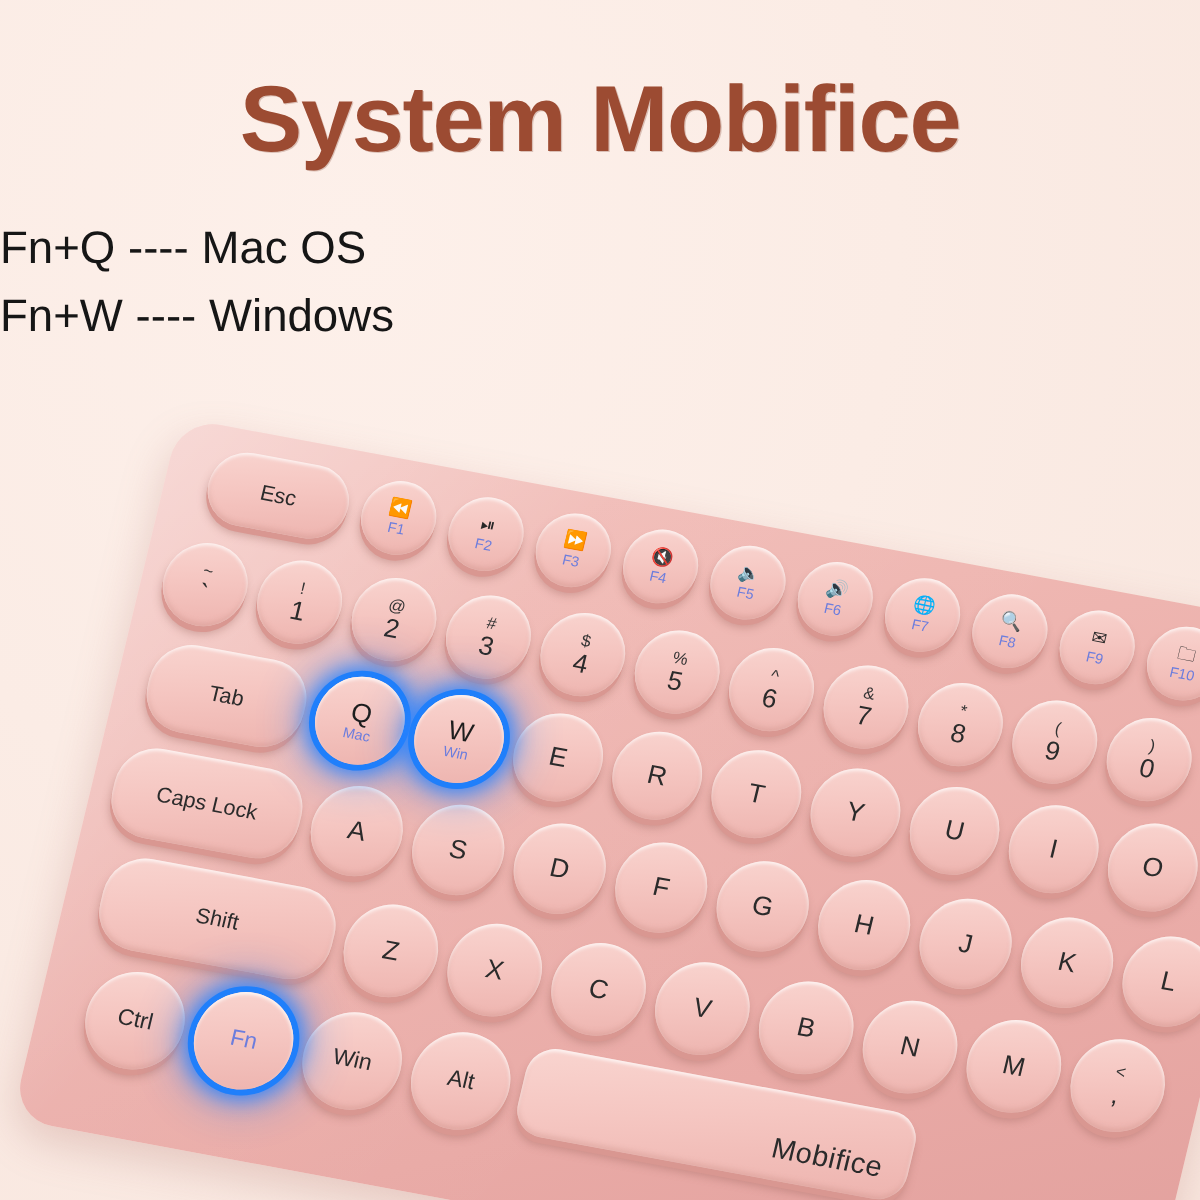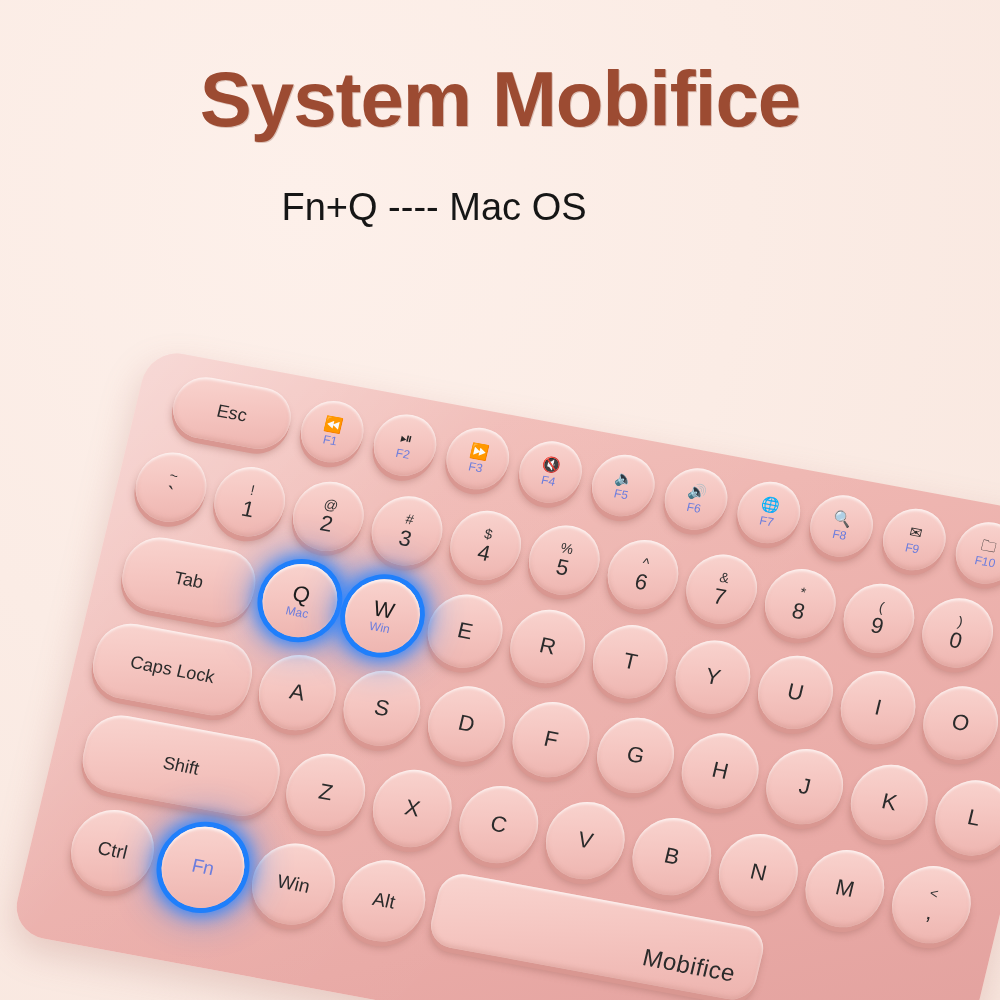--- a/index.html
+++ b/index.html
@@ -28,21 +28,20 @@
     font-size: 78px;
     letter-spacing: -1px;
     color: #9c4b32;
     text-shadow: 1px 1px 0 rgba(120,50,32,0.25);
     white-space: nowrap;
   }
   .sub-line {
     position: absolute;
     left: 0;
     width: 868px;
-    text-align: center;
     font-family: "Liberation Sans", sans-serif;
     font-size: 38px;
     color: #161616;
     white-space: nowrap;
   }
   #sub1 { top: 186px; }
   #sub2 { top: 243px; }
 
   
   #keyboard-wrap {
@@ -155,20 +154,21 @@
   .key.glow .glyph-main { color: #1d1d1d; }
   .key.fnkey .glyph-main { color: #6c7ddd; font-size: 19px; }
 </style>
 </head>
 <body>
 
 <div id="stage">
 
   <div id="heading">System Mobifice</div>
   <div class="sub-line" id="sub1">Fn+Q ---- Mac OS</div>
+  <div class="sub-line" id="sub2">Fn+W ---- Windows</div>
 
   <div id="keyboard-wrap">
     <div id="kb-body"></div>
     <div id="key-plate">
         <div class="key wide" style="left: 36px; top: 18px; width: 118px; height: 62px;">
           <span class="glyph-main" style="font-size: 18px;">Esc</span>
         </div>
         <div class="key" style="left: 166px; top: 18px; width: 62px; height: 62px;">
           <span class="icon-top">⏪</span>
           <span class="fnlabel">F1</span>

